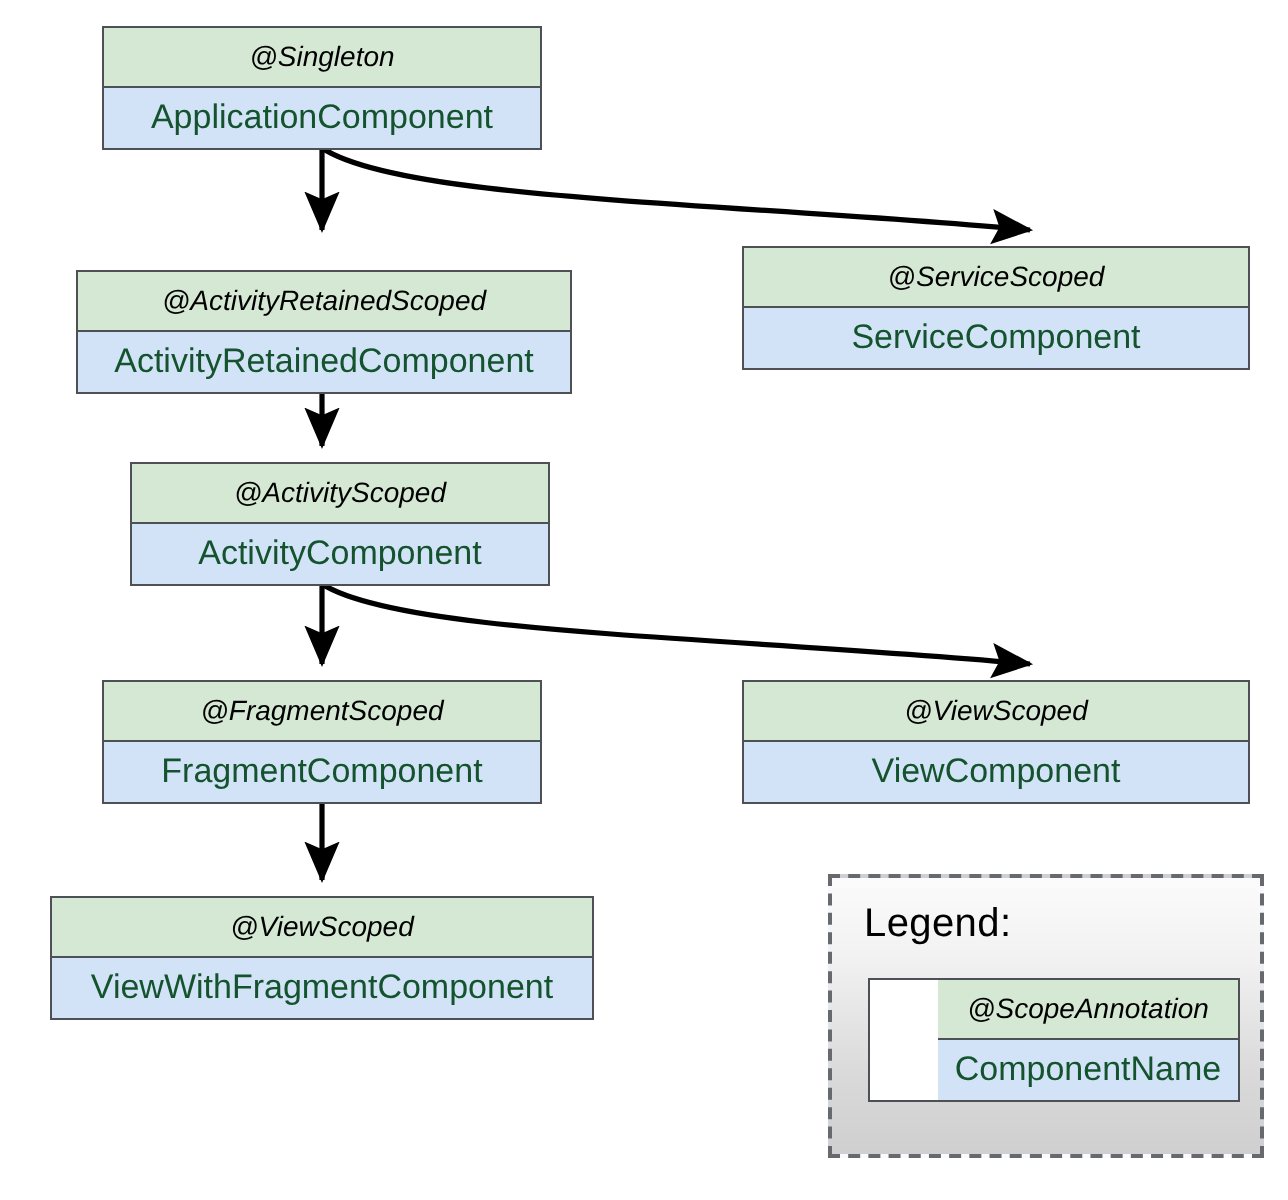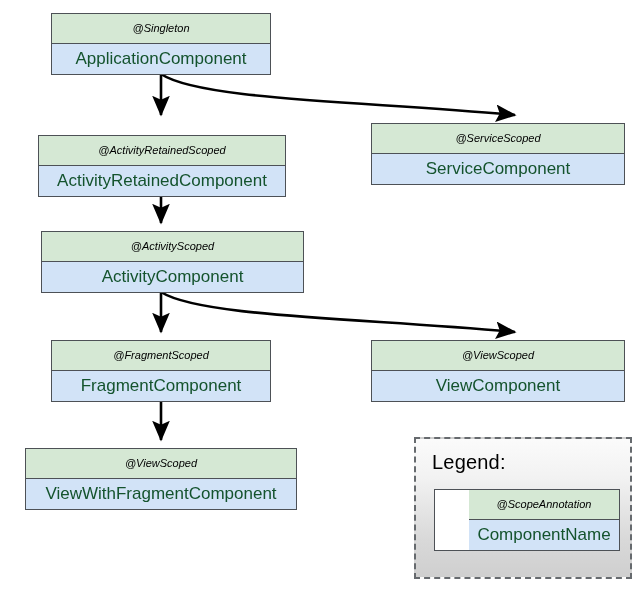--- a/index.html
+++ b/index.html
@@ -40,21 +40,21 @@
     height: 30px;
     line-height: 29px;
     text-align: center;
     white-space: nowrap;
     overflow: hidden;
   }
   .node .scope {
     background: #d5e8d4;
     color: #000000;
     font-style: italic;
-    font-size: 11px;
+    font-size: 14px;
     border-bottom: 1.6px solid #4d5156;
   }
   .node .cname {
     background: #d2e3f7;
     color: #14532d;
     font-weight: normal;
     font-size: 17px;
   }
 
   
@@ -129,21 +129,21 @@
   <div class="node" style="left:38px; top:123px; width:248px;margin-top:12px;">
     <div class="scope">@ActivityRetainedScoped</div>
     <div class="cname">ActivityRetainedComponent</div>
   </div>
 
   <div class="node" style="left:371px; top:123px; width:254px;">
     <div class="scope">@ServiceScoped</div>
     <div class="cname">ServiceComponent</div>
   </div>
 
-  <div class="node" style="left:41px; top:231px; width:263px;">
+  <div class="node" style="left:65px; top:231px; width:210px;">
     <div class="scope">@ActivityScoped</div>
     <div class="cname">ActivityComponent</div>
   </div>
 
   <div class="node" style="left:51px; top:340px; width:220px;">
     <div class="scope">@FragmentScoped</div>
     <div class="cname">FragmentComponent</div>
   </div>
 
   <div class="node" style="left:371px; top:340px; width:254px;">

